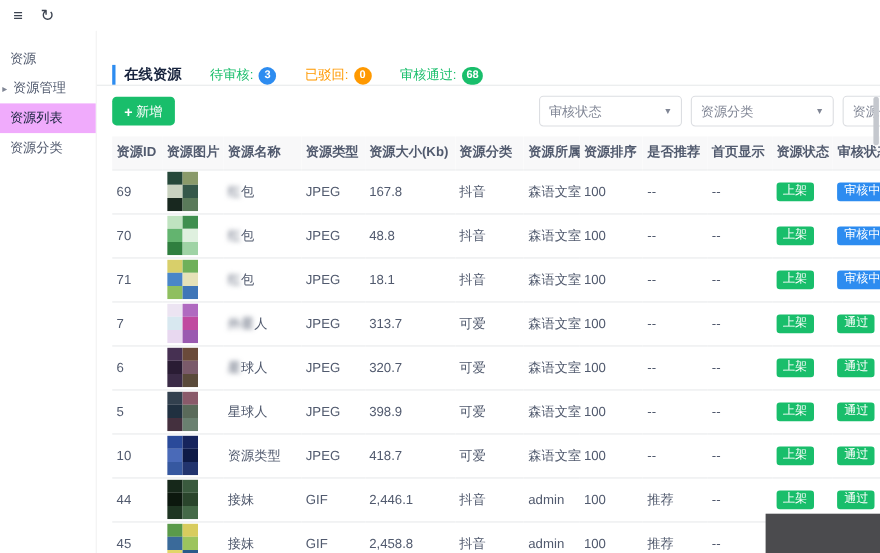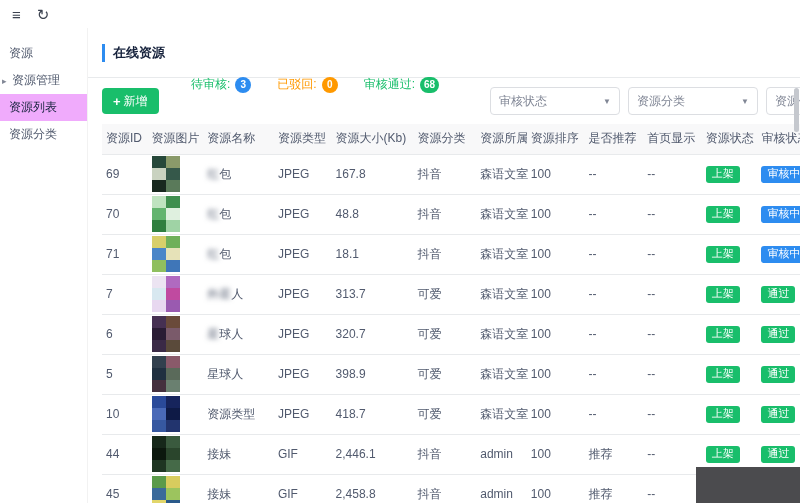--- a/index.html
+++ b/index.html
@@ -9,35 +9,35 @@
     background: #ffffff; color: #515a6e; position: relative; font-size: 12px;
   }
   .topbar { height: 28px; display: flex; align-items: center; gap: 16px; padding: 0 12px; background: #fff; }
   .tb-icon { font-size: 15px; color: #3c4350; cursor: pointer; line-height: 1; }
   .layout { display: flex; height: 475px; }
   .sidebar { width: 88px; background: #fff; border-right: 1px solid #f2f2f2; padding-top: 12px; flex: none; }
   .sidebar-item { height: 27px; line-height: 27px; padding-left: 9px; font-size: 12px; color: #515a6e; cursor: pointer; white-space: nowrap; }
   .sidebar-item .caret { font-size: 9px; color: #808695; margin-right: 2px; margin-left: -7px; }
   .sidebar-item.active { background: #f0abfc; color: #17233d; }
   .main { flex: 1; min-width: 0; padding-top: 16px; position: relative; }
-  .stats-row { display: flex; align-items: flex-start; height: 34px; border-bottom: 1px solid #e8eaec; padding-left: 14px; gap: 26px; }
+  .stats-row { display: flex; align-items: flex-end; height: 34px; border-bottom: 1px solid #e8eaec; padding-left: 14px; gap: 26px; }
   .tab { border-left: 3px solid #2d8cf0; padding-left: 8px; font-size: 13px; color: #17233d; font-weight: 700; cursor: pointer; }
   .stat { display: flex; align-items: center; gap: 5px; font-size: 12px; margin-top: 32px; }
   .badge { min-width: 16px; height: 16px; border-radius: 9px; color: #fff; font-size: 10px; display: inline-flex; align-items: center; justify-content: center; padding: 0 4px; font-weight: 700; }
   .toolbar { display: flex; align-items: center; height: 46px; padding-left: 14px; gap: 8px; }
   .btn { height: 26px; border: none; border-radius: 4px; color: #fff; font-size: 12px; padding: 0 11px; display: inline-flex; align-items: center; gap: 3px; cursor: pointer; font-family: inherit; }
   .btn-add { background: #19be6b; }
   .btn-sync { background: #2d8cf0; }
   .btn .plus { font-weight: 700; font-size: 13px; }
   .selects { margin-left: auto; display: flex; gap: 8px; margin-right: -96px; }
   .select { width: 130px; height: 28px; border: 1px solid #dcdee2; border-radius: 4px; background: #fff; display: flex; align-items: center; justify-content: space-between; padding: 0 8px; color: #808695; cursor: pointer; flex: none; }
   .select .chev { font-size: 8px; color: #808695; }
   .table-wrap { padding-left: 14px; }
   table { width: 100%; border-collapse: collapse; table-layout: fixed; font-size: 12px; color: #515a6e; }
-  thead th { background: #f8f8f9; height: 30px; text-align: left; padding: 0 4px; font-weight: 400; color: #515a6e; border-bottom: 1px solid #e8eaec; white-space: nowrap; overflow: hidden; }
+  thead th { background: #f8f8f9; height: 30px; text-align: left; padding: 0 4px; font-weight: 700; color: #515a6e; border-bottom: 1px solid #e8eaec; white-space: nowrap; overflow: hidden; }
   tbody td { height: 40px; padding: 0 4px; border-bottom: 1px solid #e8eaec; white-space: nowrap; }
   .thumb { width: 28px; height: 36px; display: grid; grid-template-columns: 1fr 1fr; grid-auto-rows: 1fr; overflow: hidden; cursor: pointer; }
   .thumb i { display: block; }
   .blurred { filter: blur(2.5px); }
   .tag { display: inline-block; padding: 3px 6px; border-radius: 3px; color: #fff; font-size: 11px; line-height: 1; cursor: default; font-family: Liberation Mono, monospace; }
   .corner-overlay { position: absolute; right: 0; bottom: 0; width: 104px; height: 36px; background: #4b4b4e; z-index: 50; }
   .scroll-thumb { position: absolute; right: 1px; top: 88px; width: 5px; height: 44px; background: #c5c8ce; border-radius: 3px; z-index: 60; }
 </style>
 </head>
 <body>

